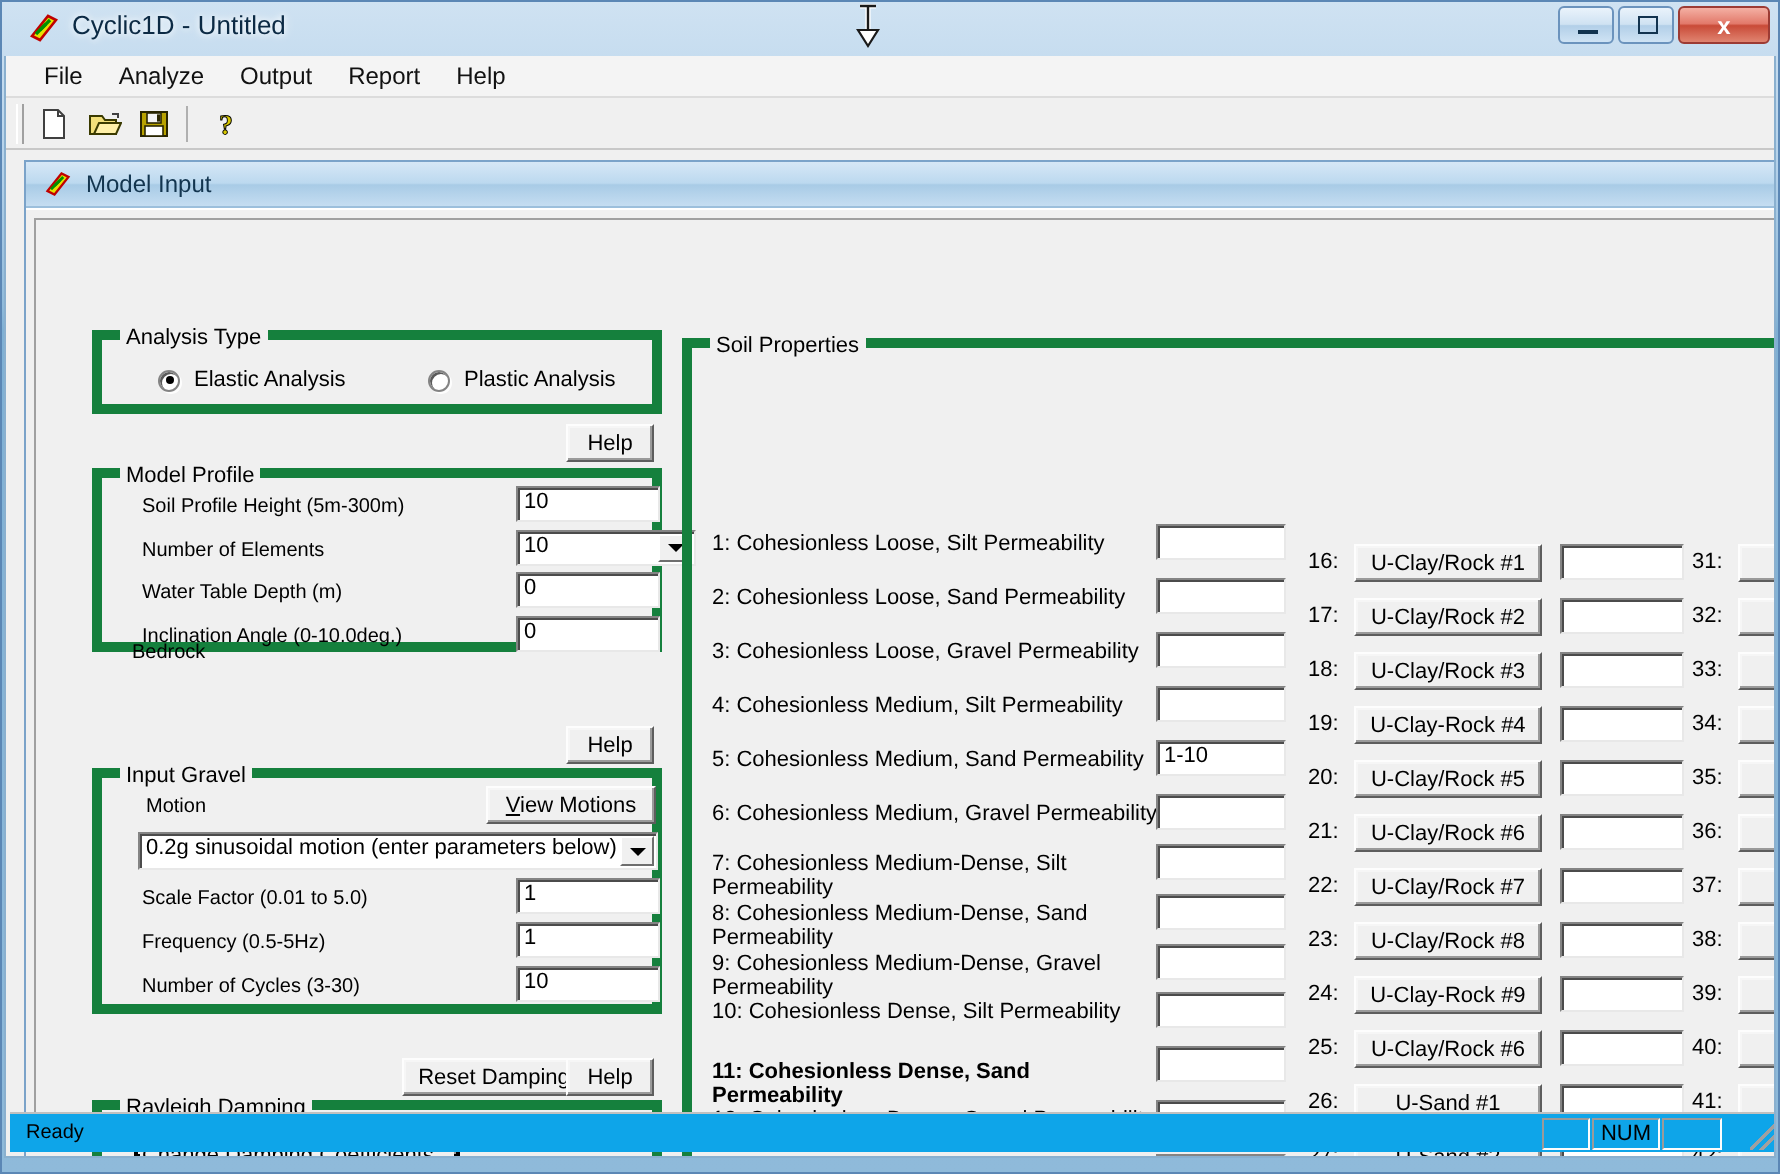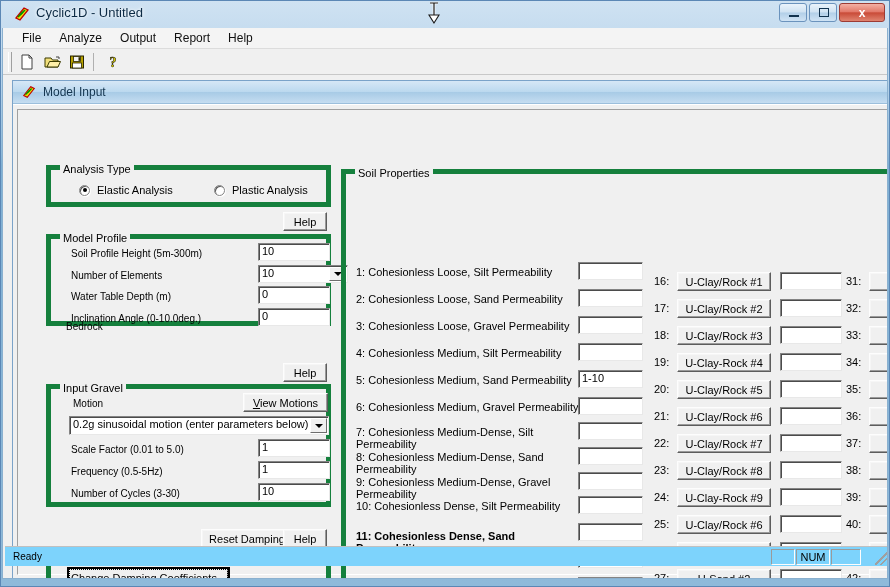--- a/index.html
+++ b/index.html
@@ -181,22 +181,22 @@
   }
   .radio .rl{margin-left:7px;font-size:11px;color:#000;white-space:nowrap;}
   .underline-u{text-decoration:underline;}
 
   
   .soil-label{position:absolute;font-size:11px;color:#000;line-height:12px;}
   .num-label{position:absolute;font-size:11px;color:#000;}
 
   
   .statusbar{
-    position:absolute;left:2px;bottom:12px;width:886px;height:20px;
-    background:#7dd3fc;border-top:1px solid #c0c0c0;
+    position:absolute;left:2px;bottom:2px;width:886px;height:20px;
+    background:#0ea5e9;border-top:1px solid #c0c0c0;
     box-sizing:border-box;
     text-align:center;
   }
   .statusbar .sunk{
     position:absolute;top:2px;height:16px;box-sizing:border-box;
     border:1px solid;border-color:#9a9a9a #fdfdfd #fdfdfd #9a9a9a;
     display:flex;align-items:center;justify-content:center;font-size:11px;
   }
   .grip{
     position:absolute;right:2px;bottom:1px;width:14px;height:14px;

